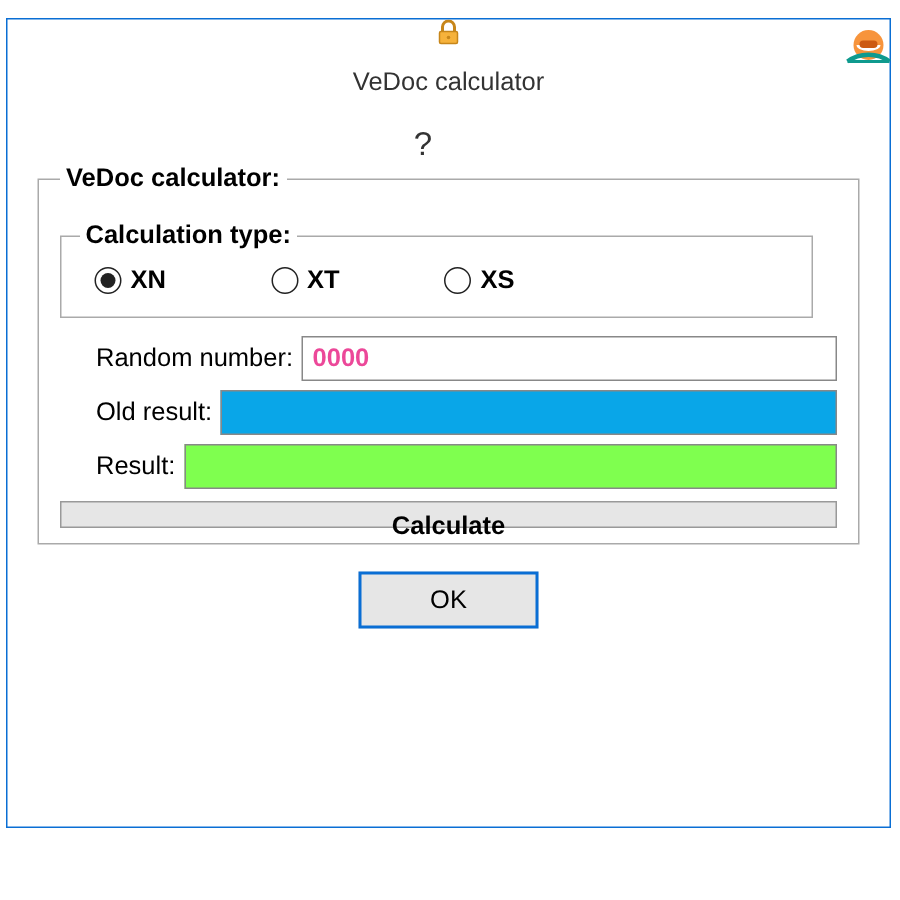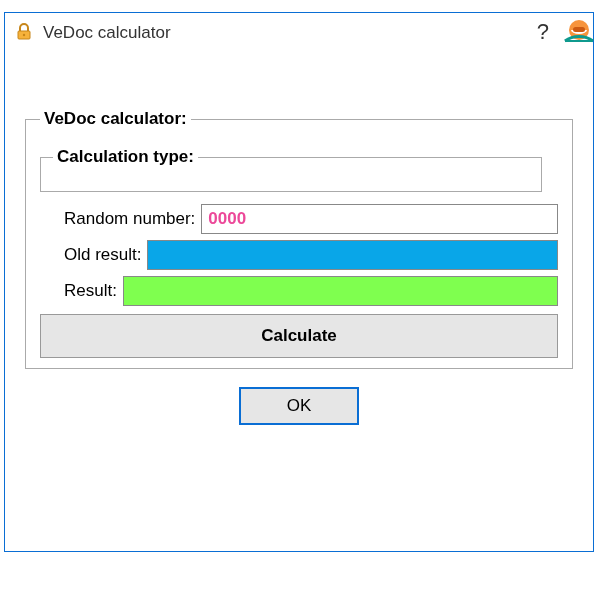--- a/index.html
+++ b/index.html
@@ -10,20 +10,21 @@
     width: 590px; height: 540px;
     background: #fff;
     border: 1px solid #0a6ed4;
   }
   .titlebar {
     height: 40px;
     display: flex;
     align-items: center;
     padding: 0 10px;
     gap: 10px;
+    flex-direction: column;
   }
   .titlebar .spacer { flex: 1; }
   .title-text { font-size: 17px; color: #333; }
   .help-text { font-size: 22px; color: #333; margin-right: 34px; margin-top: -2px; }
   .corner-logo {
     position: absolute;
     top: 4px; right: -2px;
     width: 32px; height: 32px;
   }
   .client {
@@ -106,21 +107,21 @@
   }
   .result-box {
     flex: 1;
     height: 30px;
     border: 1px solid #888;
     background: #7fff4f;
   }
   .calc-btn {
     display: block;
     width: 100%;
-    height: 44px;
+    height: 18px;
     margin: 8px 0 4px 0;
     background: #e6e6e6;
     border: 1px solid #999;
     font-size: 17px;
     font-weight: 600;
     text-align: center;
     line-height: 30px;
     cursor: pointer;
   }
   .ok-row {
@@ -166,20 +167,34 @@
     </svg>
   </span>
 
   <div class="client">
 
     <fieldset class="group">
       <legend>VeDoc calculator:</legend>
 
       <fieldset class="calc-type">
         <legend>Calculation type:</legend>
+        <div class="radio-row">
+          <label class="radio-item">
+            <span class="radio-dot checked"></span>
+            <span>XN</span>
+          </label>
+          <label class="radio-item">
+            <span class="radio-dot"></span>
+            <span>XT</span>
+          </label>
+          <label class="radio-item">
+            <span class="radio-dot"></span>
+            <span>XS</span>
+          </label>
+        </div>
       </fieldset>
 
       <div class="form-row">
         <span class="row-label">Random number:</span>
         <input class="text-input" value="0000" style="">
       </div>
 
 
       <div class="form-row">
         <span class="row-label">Old result:</span>

